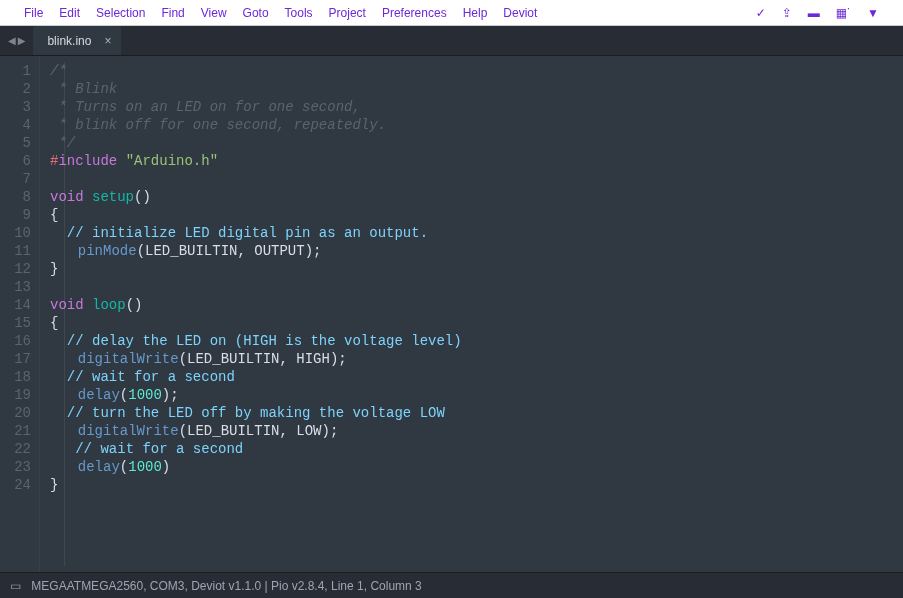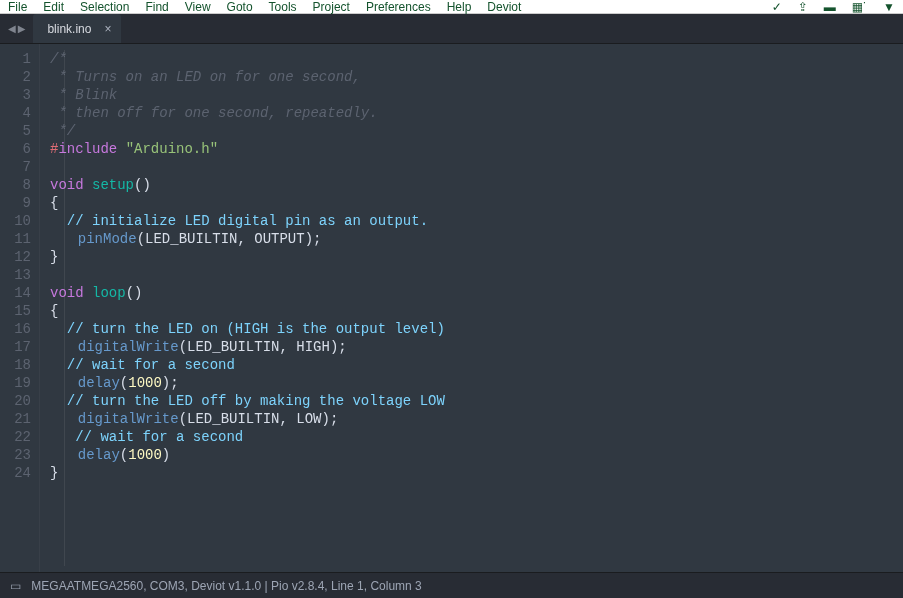--- a/index.html
+++ b/index.html
@@ -3,23 +3,23 @@
 <meta charset="utf-8">
 <style>
   * { margin: 0; padding: 0; box-sizing: border-box; }
   body {
     width: 903px; height: 598px; overflow: hidden;
     font-family: -apple-system, "Segoe UI", Arial, sans-serif;
     background: #2b2b2b;
     display: flex; flex-direction: column;
   }
   .menubar {
-    background: #fff; height: 14px;
+    background: #fff; height: 26px;
     display: flex; align-items: center;
-    padding: 0 0; font-size: 12px; color: #14532d;
+    padding: 0 16px; font-size: 12px; color: #6d28d9;
     border-bottom: 1px solid #ccc;
   }
   .menubar .menu-item { padding: 2px 8px; cursor: default; }
   .menubar .spacer { flex: 1; }
   .menubar .tool-icon { padding: 2px 8px; font-size: 12px; }
   .tabstrip {
     background: #282c34; height: 30px;
     display: flex; align-items: stretch;
     border-bottom: 1px solid #1a1c1f;
   }
@@ -51,21 +51,21 @@
   .code { padding: 6px 0 6px 10px; flex: 1; position: relative; }
   .codeline { height: 18px; white-space: pre; }
   .tok-comment  { color: #7dd3fc; }
   .tok-doc      { color: #5c6370; font-style: italic; }
   .tok-keyword  { color: #c678dd; }
   .tok-preproc  { color: #e06c75; }
   .tok-string   { color: #98c379; }
   .tok-ident    { color: #14b8a6; }        
   .tok-func     { color: #6699cc; margin-left: 11px; }        
   .tok-const    { color: #d8dee9; }
-  .tok-number   { color: #fef9c3; }
+  .tok-number   { color: #5eead4; }
   .tok-punct    { color: #d8dee9; }
   .tok-plain    { color: #d8dee9; }
   .guide {
     position: absolute; left: 24px; top: 6px; bottom: 6px;
     width: 1px; background: rgba(255,255,255,0.08);
   }
   .statusbar {
     background: #282c34; color: #9da5b4;
     height: 26px; display: flex; align-items: center;
     padding: 0 10px; font-size: 12px;
@@ -118,35 +118,35 @@
       <div>19</div>
       <div>20</div>
       <div>21</div>
       <div>22</div>
       <div>23</div>
       <div>24</div>
     </div>
   <div class="code" id="code">
     <div class="guide"></div>
   <div class="codeline"><span class="tok-doc">/*</span></div>
+      <div class="codeline"><span class="tok-doc"> * Blink</span></div>
       <div class="codeline"><span class="tok-doc"> * Turns on an LED on for one second,</span></div>
-      <div class="codeline"><span class="tok-doc"> * Blink</span></div>
-      <div class="codeline"><span class="tok-doc"> * then off for one second, repeatedly.</span></div>
+      <div class="codeline"><span class="tok-doc"> * blink off for one second, repeatedly.</span></div>
       <div class="codeline"><span class="tok-doc"> */</span></div>
       <div class="codeline"><span class="tok-preproc">#</span><span class="tok-keyword">include</span><span class="tok-plain"> </span><span class="tok-string">"Arduino.h"</span></div>
       <div class="codeline"></div>
       <div class="codeline"><span class="tok-keyword">void</span><span class="tok-plain"> </span><span class="tok-ident">setup</span><span class="tok-punct">()</span></div>
       <div class="codeline"><span class="tok-punct">{</span></div>
       <div class="codeline"><span class="tok-plain">  </span><span class="tok-comment">// initialize LED digital pin as an output.</span></div>
       <div class="codeline"><span class="tok-plain">  </span><span class="tok-func">pinMode</span><span class="tok-punct">(</span><span class="tok-const">LED_BUILTIN</span><span class="tok-punct">, </span><span class="tok-const">OUTPUT</span><span class="tok-punct">);</span></div>
       <div class="codeline"><span class="tok-punct">}</span></div>
       <div class="codeline"></div>
       <div class="codeline"><span class="tok-keyword">void</span><span class="tok-plain"> </span><span class="tok-ident">loop</span><span class="tok-punct">()</span></div>
       <div class="codeline"><span class="tok-punct">{</span></div>
-      <div class="codeline"><span class="tok-plain">  </span><span class="tok-comment">// turn the LED on (HIGH is the output level)</span></div>
+      <div class="codeline"><span class="tok-plain">  </span><span class="tok-comment">// delay the LED on (HIGH is the voltage level)</span></div>
       <div class="codeline"><span class="tok-plain">  </span><span class="tok-func">digitalWrite</span><span class="tok-punct">(</span><span class="tok-const">LED_BUILTIN</span><span class="tok-punct">, </span><span class="tok-const">HIGH</span><span class="tok-punct">);</span></div>
       <div class="codeline"><span class="tok-plain">  </span><span class="tok-comment">// wait for a second</span></div>
       <div class="codeline"><span class="tok-plain">  </span><span class="tok-func">delay</span><span class="tok-punct">(</span><span class="tok-number">1000</span><span class="tok-punct">);</span></div>
       <div class="codeline"><span class="tok-plain">  </span><span class="tok-comment">// turn the LED off by making the voltage LOW</span></div>
       <div class="codeline"><span class="tok-plain">  </span><span class="tok-func">digitalWrite</span><span class="tok-punct">(</span><span class="tok-const">LED_BUILTIN</span><span class="tok-punct">, </span><span class="tok-const">LOW</span><span class="tok-punct">);</span></div>
       <div class="codeline"><span class="tok-plain">   </span><span class="tok-comment">// wait for a second</span></div>
       <div class="codeline"><span class="tok-plain">  </span><span class="tok-func">delay</span><span class="tok-punct">(</span><span class="tok-number">1000</span><span class="tok-punct">)</span></div>
       <div class="codeline"><span class="tok-punct">}</span></div>
     </div>
 </div>

